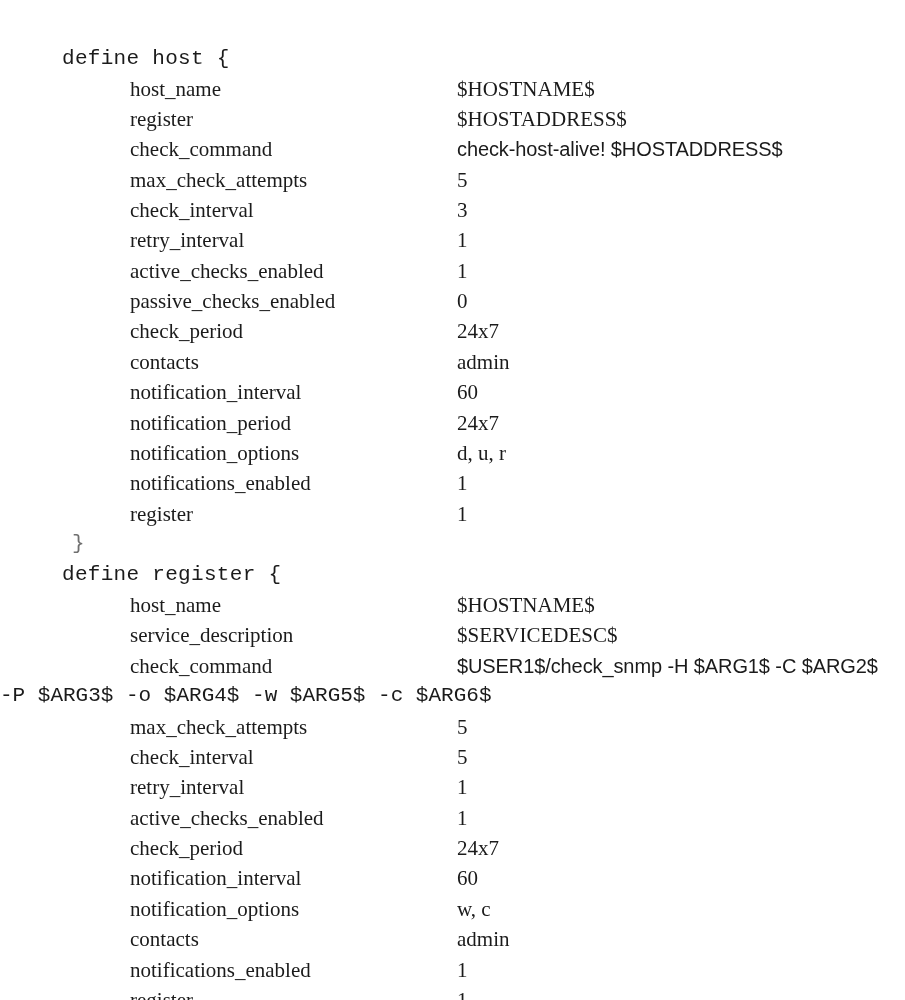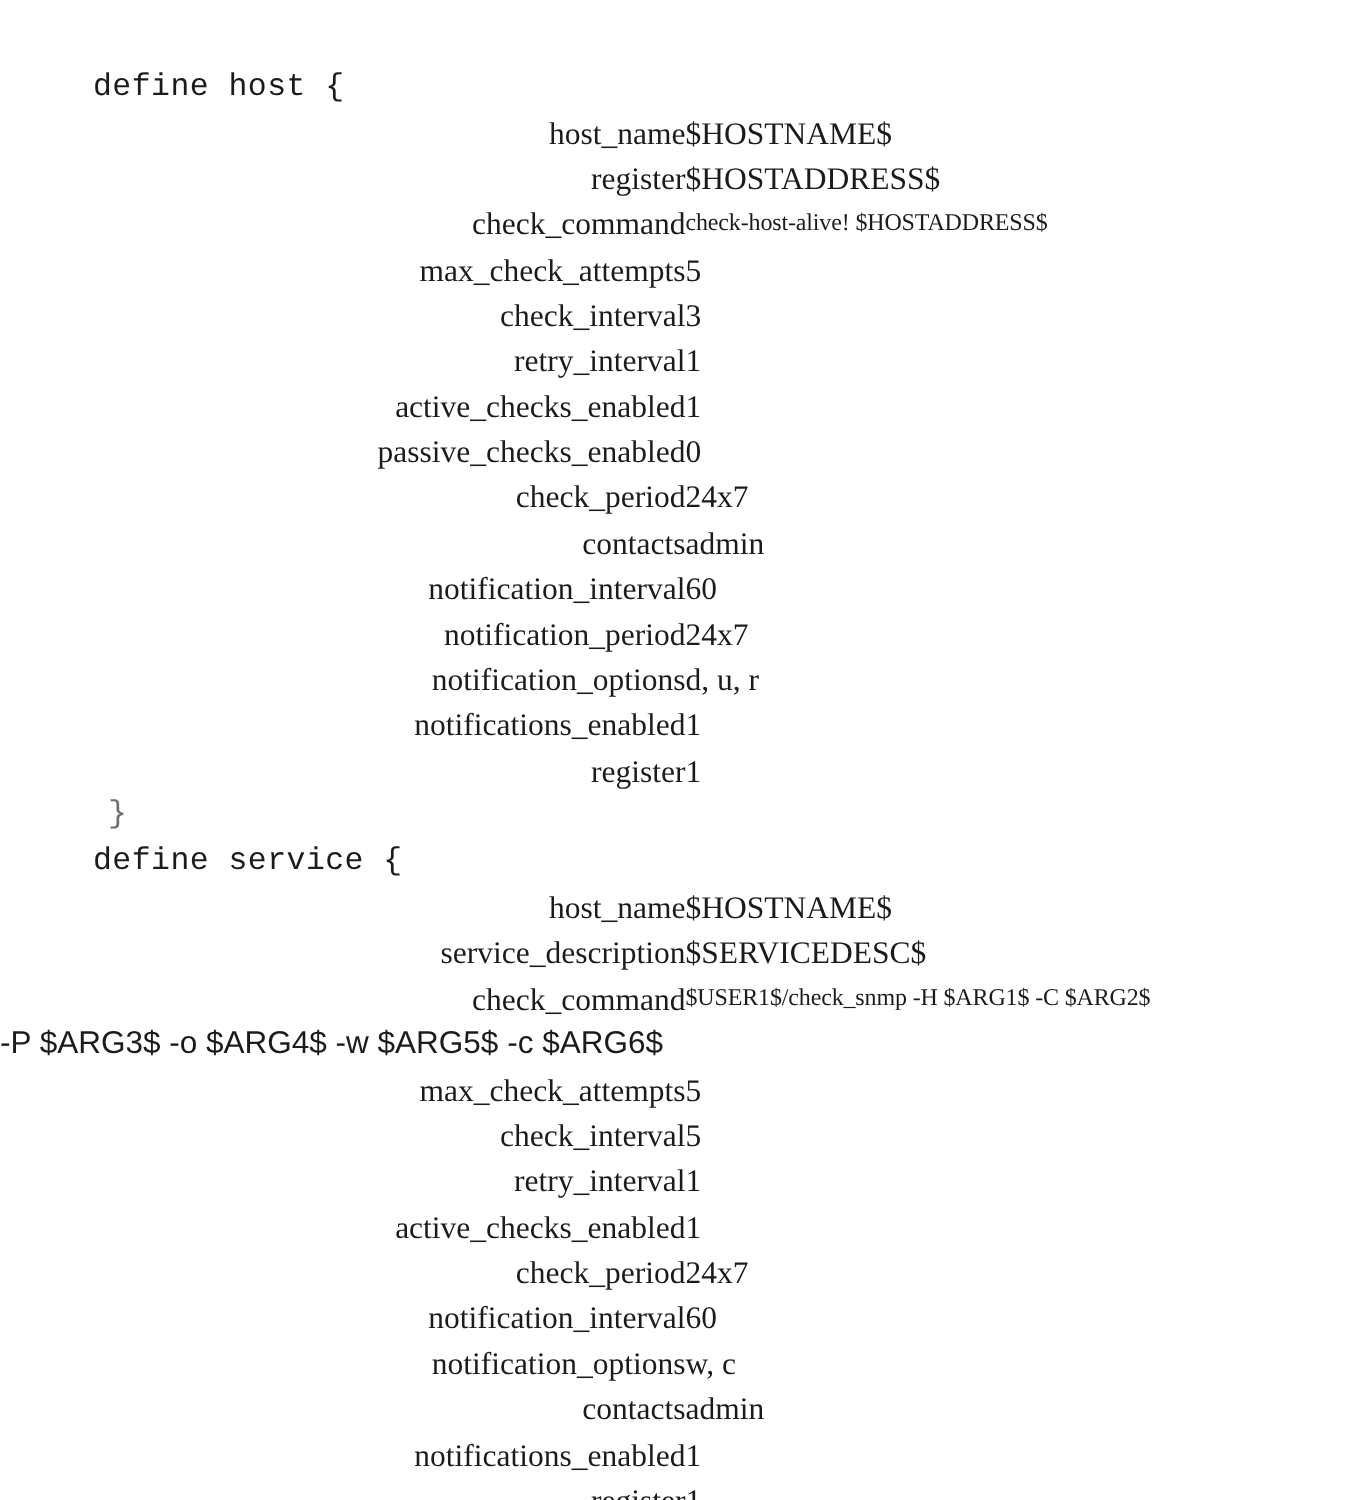--- a/index.html
+++ b/index.html
@@ -52,33 +52,32 @@
     font-family: "Liberation Mono", "DejaVu Sans Mono", monospace;
     font-size: 21px;
     color: #6f6f6f;
   }
   .key {
     font-family: "Liberation Serif", "DejaVu Serif", serif;
     font-size: 21px;
     display: inline-block;
     width: 327px;   
     vertical-align: top;
-    text-align: right;
   }
   .val {
     font-family: Liberation Serif, serif;
     font-size: 21px;
   }
   .val-mono {
-    font-family: Liberation Serif, serif;
-    font-size: 16px;
+    font-family: Liberation Sans, sans-serif;
+    font-size: 20px;
     letter-spacing: -0.1px;
   }
   .wrap-run {
-    font-family: Liberation Sans, sans-serif;
+    font-family: Liberation Mono, monospace;
     font-size: 21px;
   }
 </style>
 </head>
 <body>
 
 <div id="config-listing">
 
 <div class="code-line lvl-block" style="top: 2px;"><span class="kw">define host {</span></div>
     <div class="code-line lvl-prop" style="top: 32px;"><span class="key">host_name</span><span class="val">$HOSTNAME$</span></div>
@@ -90,21 +89,21 @@
     <div class="code-line lvl-prop" style="top: 214px;"><span class="key">active_checks_enabled</span><span class="val">1</span></div>
     <div class="code-line lvl-prop" style="top: 244px;"><span class="key">passive_checks_enabled</span><span class="val">0</span></div>
     <div class="code-line lvl-prop" style="top: 274px;"><span class="key">check_period</span><span class="val">24x7</span></div>
     <div class="code-line lvl-prop" style="top: 305px;"><span class="key">contacts</span><span class="val">admin</span></div>
     <div class="code-line lvl-prop" style="top: 335px;"><span class="key">notification_interval</span><span class="val">60</span></div>
     <div class="code-line lvl-prop" style="top: 366px;"><span class="key">notification_period</span><span class="val">24x7</span></div>
     <div class="code-line lvl-prop" style="top: 396px;"><span class="key">notification_options</span><span class="val">d, u, r</span></div>
     <div class="code-line lvl-prop" style="top: 426px;"><span class="key">notifications_enabled</span><span class="val">1</span></div>
     <div class="code-line lvl-prop" style="top: 457px;"><span class="key">register</span><span class="val">1</span></div>
     <div class="code-line lvl-close" style="top: 487px;"><span class="brace">}</span></div>
-    <div class="code-line lvl-block" style="top: 518px;"><span class="kw">define service {</span></div>
+    <div class="code-line lvl-block" style="top: 518px;"><span class="kw">define register {</span></div>
     <div class="code-line lvl-prop" style="top: 548px;"><span class="key">host_name</span><span class="val">$HOSTNAME$</span></div>
     <div class="code-line lvl-prop" style="top: 578px;"><span class="key">service_description</span><span class="val">$SERVICEDESC$</span></div>
     <div class="code-line lvl-prop" style="top: 609px;"><span class="key">check_command</span><span class="val-mono">$USER1$/check_snmp -H $ARG1$ -C $ARG2$</span></div>
     <div class="code-line lvl-wrap" style="top: 639px;"><span class="wrap-run">-P $ARG3$ -o $ARG4$ -w $ARG5$ -c $ARG6$</span></div>
     <div class="code-line lvl-prop" style="top: 670px;"><span class="key">max_check_attempts</span><span class="val">5</span></div>
     <div class="code-line lvl-prop" style="top: 700px;"><span class="key">check_interval</span><span class="val">5</span></div>
     <div class="code-line lvl-prop" style="top: 730px;"><span class="key">retry_interval</span><span class="val">1</span></div>
     <div class="code-line lvl-prop" style="top: 761px;"><span class="key">active_checks_enabled</span><span class="val">1</span></div>
     <div class="code-line lvl-prop" style="top: 791px;"><span class="key">check_period</span><span class="val">24x7</span></div>
     <div class="code-line lvl-prop" style="top: 821px;"><span class="key">notification_interval</span><span class="val">60</span></div>

